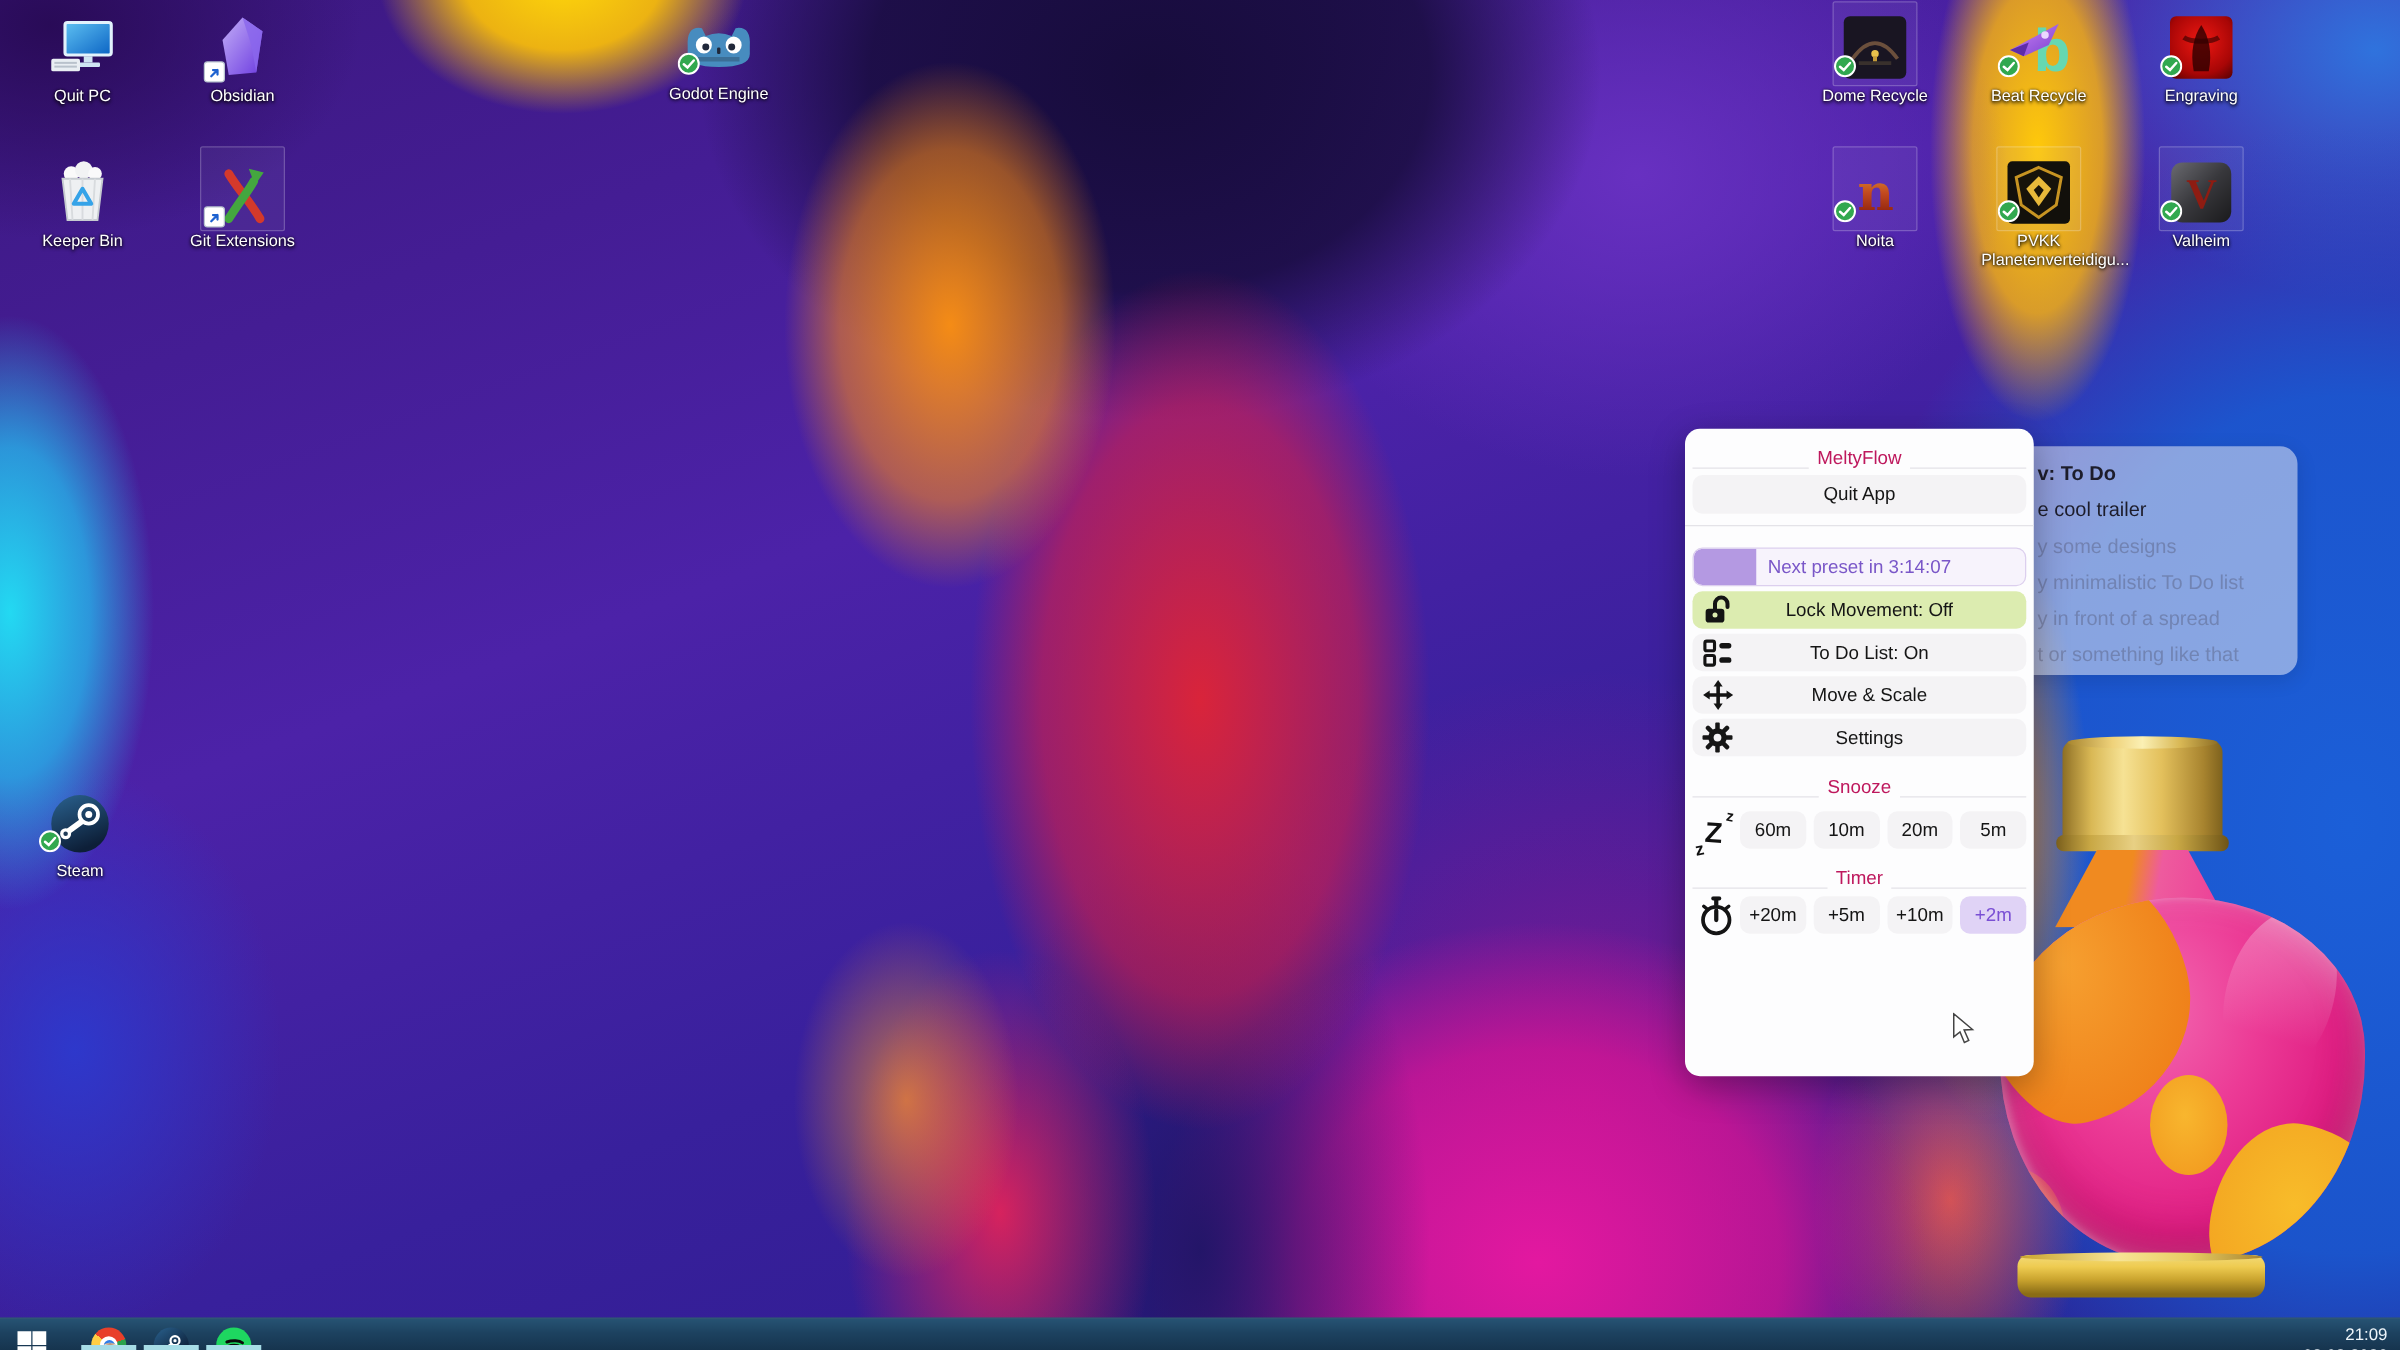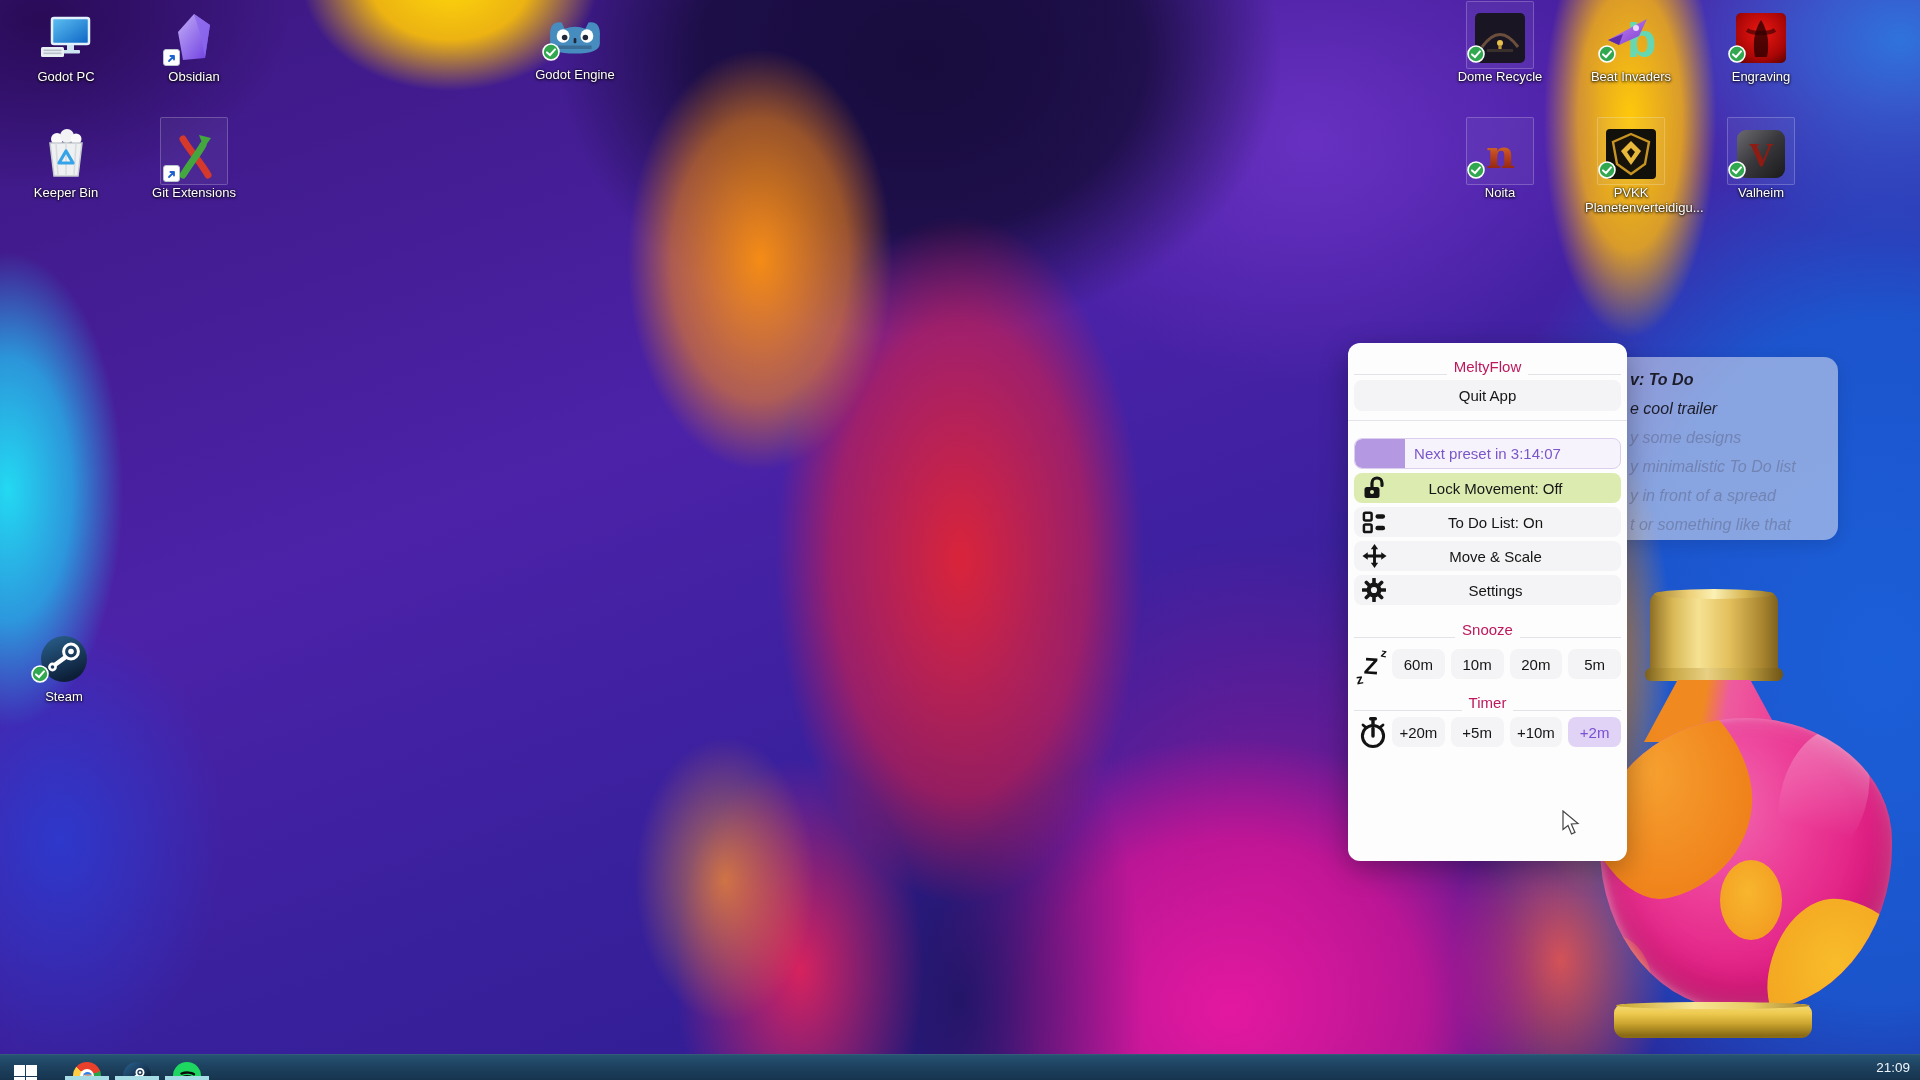--- a/index.html
+++ b/index.html
@@ -66,21 +66,21 @@
   .gbtn.hl{background:#e0d3f6;color:#7a4fd4;}
   .zzz{position:relative;width:34px;height:42px;}
   .zzz span{position:absolute;font-weight:bold;color:#111;font-family:"Liberation Sans",sans-serif;}
   .zzz .z1{font-size:14px;left:0;top:22px;transform:rotate(-10deg);}
   .zzz .z2{font-size:23px;left:8px;top:4px;transform:rotate(4deg);}
   .zzz .z3{font-size:12px;left:25px;top:-3px;transform:rotate(10deg);}
 
   
   .todo{position:absolute;left:1568px;top:357px;width:270px;height:183px;z-index:40;
     background:rgba(226,229,241,.55);border-radius:14px;box-shadow:0 4px 16px rgba(0,0,0,.12);
-    padding:8px 10px 0 62px;box-sizing:border-box;font-style:italic;}
+    padding:8px 10px 0 62px;box-sizing:border-box;}
   .todo .tline{font-size:16px;line-height:29px;color:#1d1d2b;white-space:nowrap;}
   .todo .tline.first{font-weight:bold;}
   .todo .tline.muted{color:rgba(72,72,95,.35);}
 
   
   .lamp{position:absolute;left:1598px;top:592px;width:300px;height:448px;z-index:30;}
   .lamp .cap{position:absolute;left:52px;top:0;width:128px;height:84px;
     background:linear-gradient(90deg,#8f7026,#d9b855 18%,#f6e294 38%,#e3c05c 62%,#a8842f 88%,#7e621e);
     border-radius:10px 10px 4px 4px;}
   .lamp .cap::before{content:'';position:absolute;left:4px;right:4px;top:-3px;height:10px;border-radius:50%;
@@ -152,21 +152,21 @@
           </linearGradient>
         </defs>
       <rect x="13" y="2" width="37" height="26" rx="2" fill="url(#pcs)" stroke="#e2f2fc" stroke-width="2.5"></rect>
       <rect x="28" y="29" width="7" height="5" fill="#cfe4f2"></rect>
       <rect x="21" y="34" width="20" height="3.5" rx="1" fill="#cfe4f2"></rect>
       <rect x="2" y="31" width="23" height="10" rx="1.5" fill="#e9eef3"></rect>
       <rect x="4.5" y="33.5" width="18" height="1.6" fill="#b9c2cc"></rect>
       <rect x="4.5" y="36.5" width="18" height="1.6" fill="#b9c2cc"></rect>
     </svg>
   </div>
-  <div class="lbl">Godot PC</div>
+  <div class="lbl">Quit PC</div>
 </div>
 
 <div class="dicon" style="left:148px;top:8px">
   <div class="art">
     <svg width="46" height="52" viewBox="0 0 46 52">
       <defs>
           <linearGradient id="obs" x1="0" y1="0" x2="1" y2="1">
             <stop offset="0" stop-color="#c3aef7"></stop>
             <stop offset="1" stop-color="#6c3be0"></stop>
           </linearGradient>
@@ -295,21 +295,21 @@
       <polygon points="5,32 20,26 16,37" fill="#5e2ca8"></polygon>
       <circle cx="33" cy="20" r="3" fill="#ecd8ff"></circle>
     </svg>
     <span class="badge">
       <svg width="18" height="18" viewBox="0 0 18 18">
           <circle cx="9" cy="9" r="8" fill="#31a84f" stroke="#fff" stroke-width="1.6"></circle>
           <path d="M5,9.4 L8,12 L13,6.4" stroke="#fff" stroke-width="2" fill="none" stroke-linecap="round"></path>
         </svg>
     </span>
   </div>
-  <div class="lbl">Beat Invaders</div>
+  <div class="lbl">Beat Recycle</div>
 </div>
 
 <div class="dicon" style="left:1715px;top:8px">
   <div class="art">
     <svg width="52" height="52" viewBox="0 0 52 52">
       <defs>
           <radialGradient id="eng" cx="0.5" cy="0.4" r="0.75">
             <stop offset="0" stop-color="#ee1812"></stop>
             <stop offset="0.7" stop-color="#a80606"></stop>
             <stop offset="1" stop-color="#5e0202"></stop>

